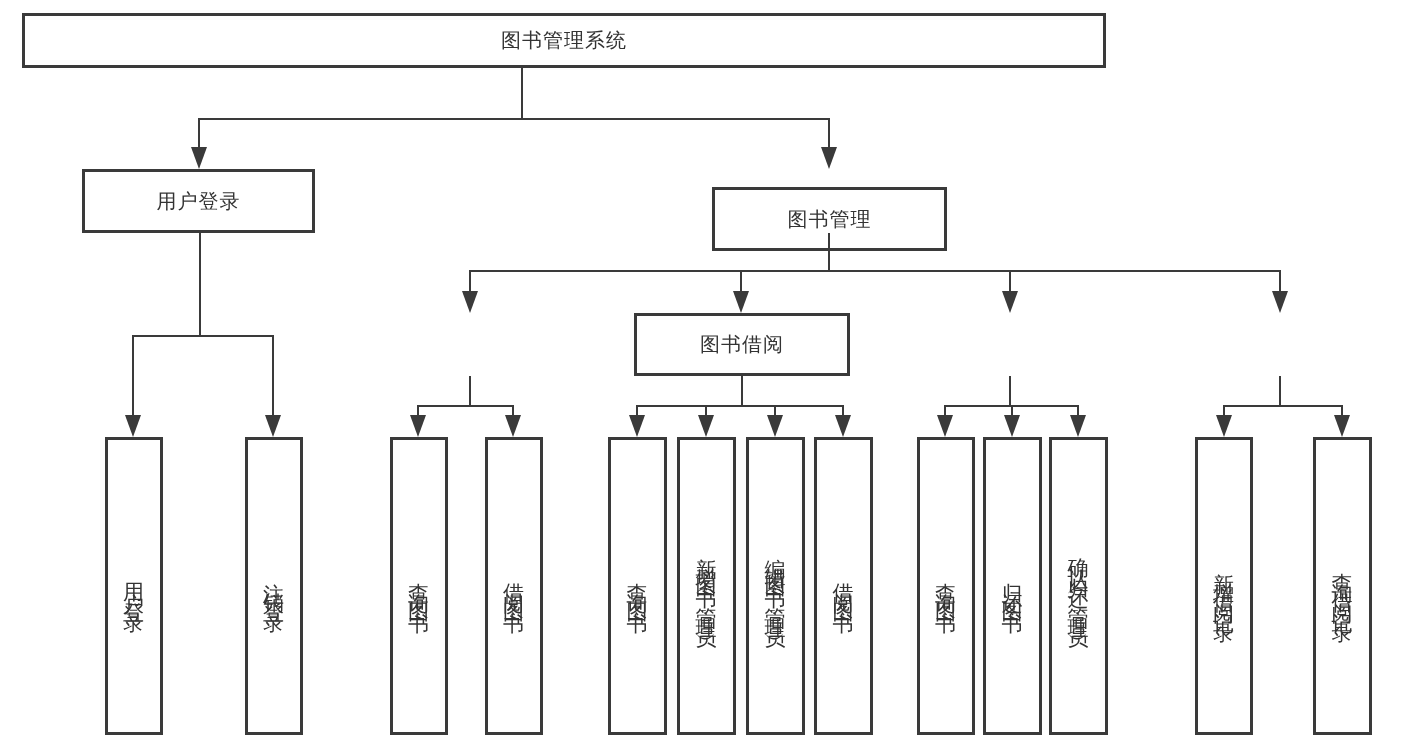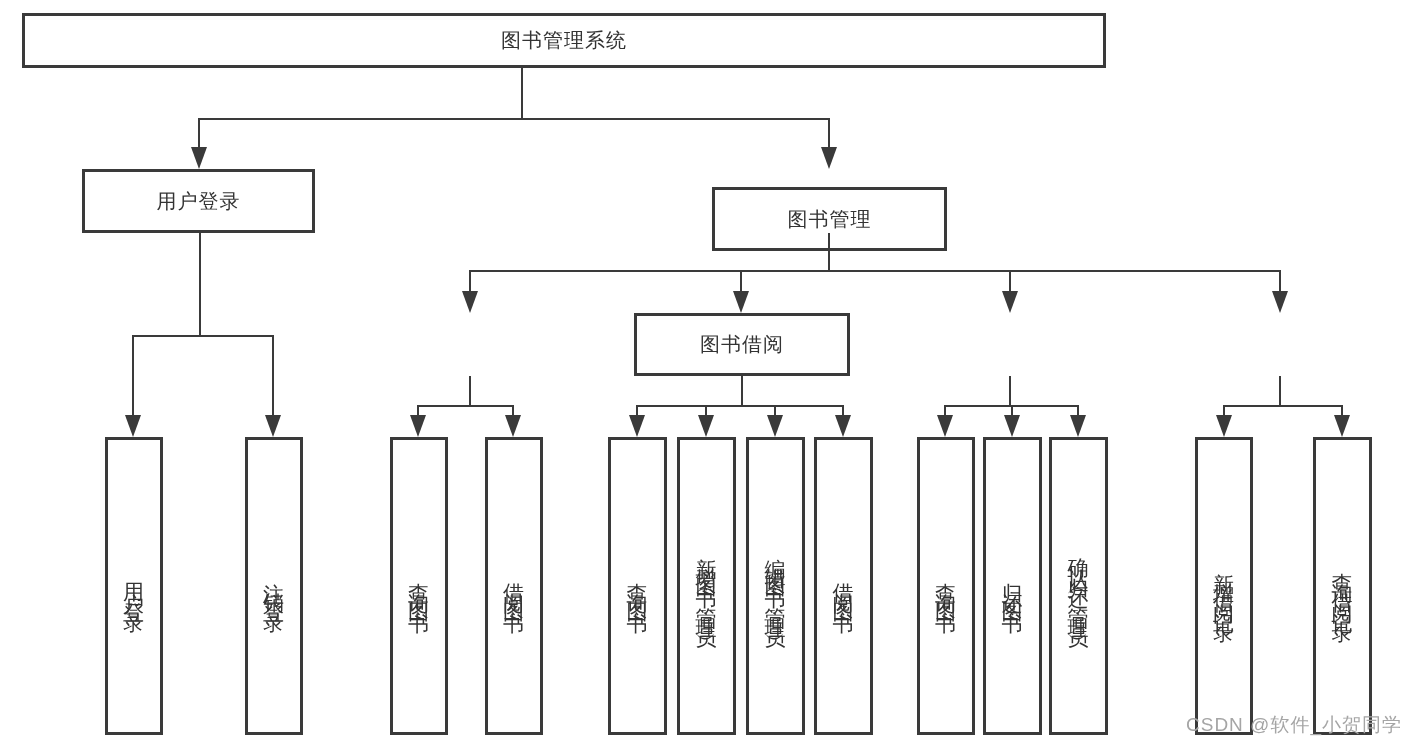--- a/index.html
+++ b/index.html
@@ -145,15 +145,14 @@
     <span>确认归还（管理员）</span>
   </div>
 
   <div class="box vbox" style="left:1195px; top:437px; width:58px; height:298px;">
     <span>新增借阅记录</span>
   </div>
   <div class="box vbox" style="left:1313px; top:437px; width:59px; height:298px;">
     <span>查询借阅记录</span>
   </div>
 
-  <div class="watermark">CSDN @软件_小贺同学</div>
 
 </div>
 
 </body></html>

